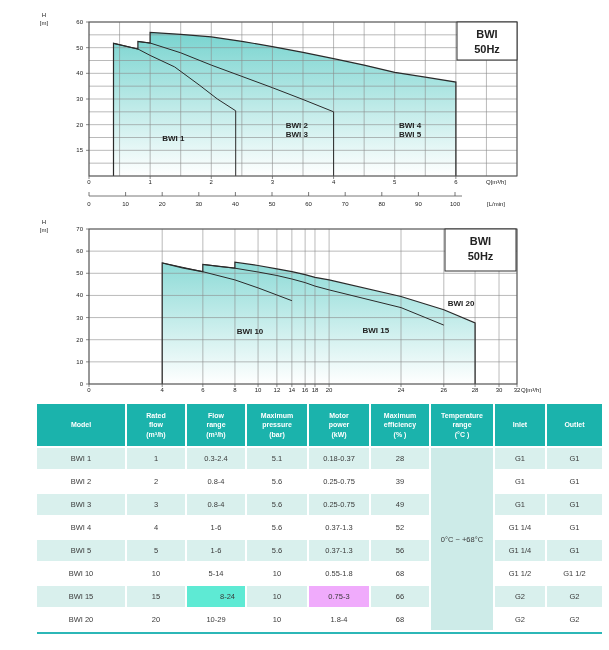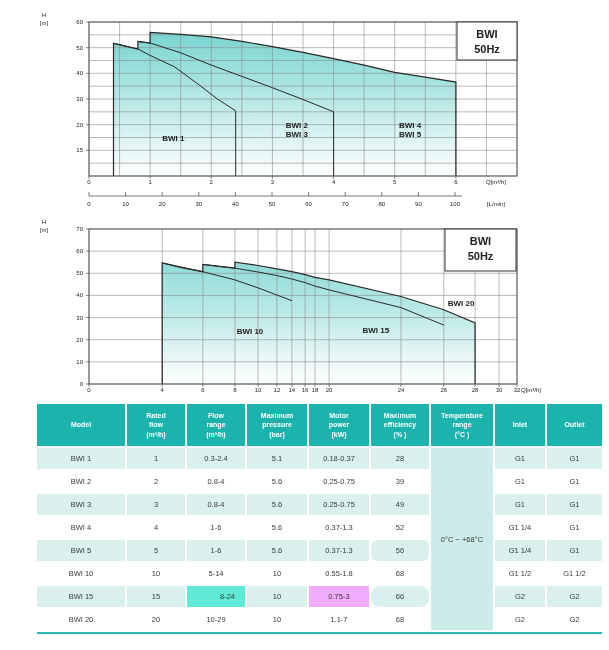--- a/index.html
+++ b/index.html
@@ -326,50 +326,50 @@
           <td style="background: rgb(255, 255, 255); color: rgb(58, 58, 58);">52</td>
           <td style="background: rgb(255, 255, 255); color: rgb(58, 58, 58);">G1 1/4</td>
           <td style="background: rgb(255, 255, 255); color: rgb(58, 58, 58);">G1</td>
         </tr>
         <tr>
           <td style="background: rgb(217, 240, 237); color: rgb(58, 58, 58);">BWI 5</td>
           <td style="background: rgb(217, 240, 237); color: rgb(58, 58, 58);">5</td>
           <td style="background: rgb(217, 240, 237); color: rgb(58, 58, 58);">1-6</td>
           <td style="background: rgb(217, 240, 237); color: rgb(58, 58, 58);">5.6</td>
           <td style="background: rgb(217, 240, 237); color: rgb(58, 58, 58);">0.37-1.3</td>
-          <td style="background: rgb(217, 240, 237); color: rgb(58, 58, 58); border-radius: 7px;">56</td>
+          <td style="background: rgb(217, 240, 237); color: rgb(58, 58, 58);">56</td>
           <td style="background: rgb(217, 240, 237); color: rgb(58, 58, 58);">G1 1/4</td>
           <td style="background: rgb(217, 240, 237); color: rgb(58, 58, 58);">G1</td>
         </tr>
         <tr>
           <td style="background: rgb(255, 255, 255); color: rgb(58, 58, 58);">BWI 10</td>
           <td style="background: rgb(255, 255, 255); color: rgb(58, 58, 58);">10</td>
           <td style="background: rgb(255, 255, 255); color: rgb(58, 58, 58);">5-14</td>
           <td style="background: rgb(255, 255, 255); color: rgb(58, 58, 58);">10</td>
           <td style="background: rgb(255, 255, 255); color: rgb(58, 58, 58);">0.55-1.8</td>
           <td style="background: rgb(255, 255, 255); color: rgb(58, 58, 58);">68</td>
           <td style="background: rgb(255, 255, 255); color: rgb(58, 58, 58);">G1 1/2</td>
           <td style="background: rgb(255, 255, 255); color: rgb(58, 58, 58);">G1 1/2</td>
         </tr>
         <tr>
           <td style="background: rgb(217, 240, 237); color: rgb(58, 58, 58);">BWI 15</td>
           <td style="background: rgb(217, 240, 237); color: rgb(58, 58, 58);">15</td>
           <td style="background: #5eead4; color: rgb(58, 58, 58); padding-left: 23px;">8-24</td>
           <td style="background: rgb(217, 240, 237); color: rgb(58, 58, 58);">10</td>
           <td style="background: #f0abfc; color: rgb(58, 58, 58);">0.75-3</td>
-          <td style="background: rgb(217, 240, 237); color: rgb(58, 58, 58); border-radius: 9px;">66</td>
+          <td style="background: rgb(217, 240, 237); color: rgb(58, 58, 58);">66</td>
           <td style="background: rgb(217, 240, 237); color: rgb(58, 58, 58);">G2</td>
           <td style="background: rgb(217, 240, 237); color: rgb(58, 58, 58);">G2</td>
         </tr>
         <tr>
           <td style="background: rgb(255, 255, 255); color: rgb(58, 58, 58);">BWI 20</td>
           <td style="background: rgb(255, 255, 255); color: rgb(58, 58, 58);">20</td>
           <td style="background: rgb(255, 255, 255); color: rgb(58, 58, 58);">10-29</td>
           <td style="background: rgb(255, 255, 255); color: rgb(58, 58, 58);">10</td>
-          <td style="background: rgb(255, 255, 255); color: rgb(58, 58, 58);">1.1-7</td>
+          <td style="background: rgb(255, 255, 255); color: rgb(58, 58, 58);">1.8-4</td>
           <td style="background: rgb(255, 255, 255); color: rgb(58, 58, 58);">68</td>
           <td style="background: rgb(255, 255, 255); color: rgb(58, 58, 58);">G2</td>
           <td style="background: rgb(255, 255, 255); color: rgb(58, 58, 58);">G2</td>
         </tr>
       </tbody>
   </table>
   <div class="table-rule" id="table-rule" style="background: rgb(44, 183, 183);"></div>
 </div>
 
 </body></html>

